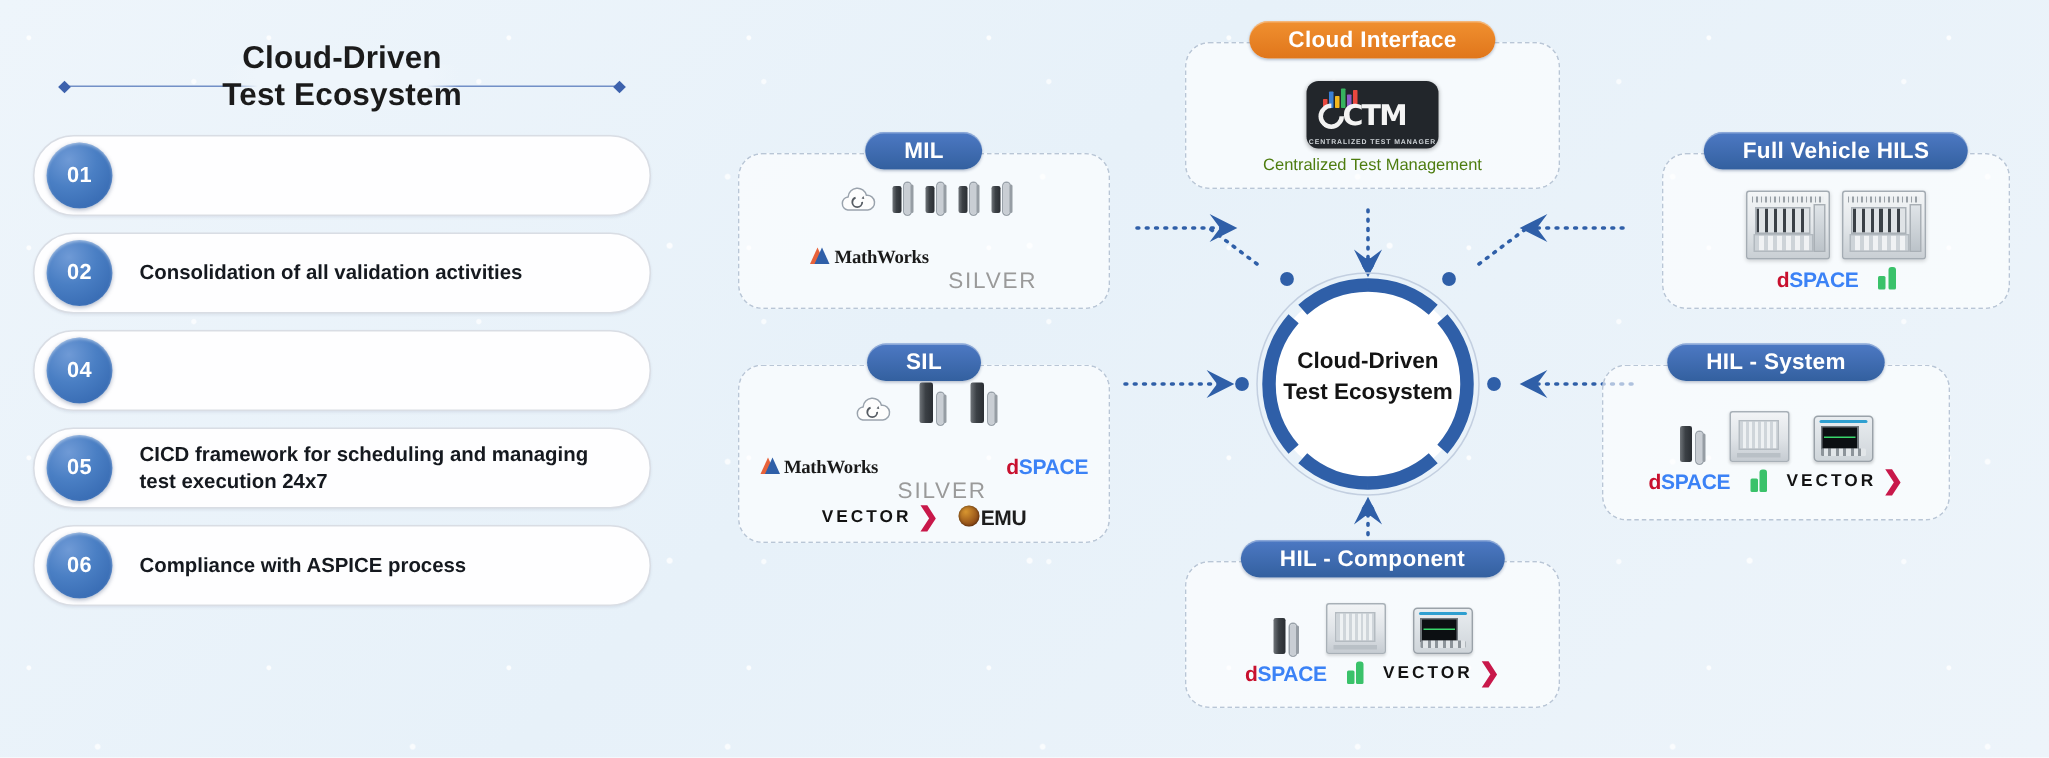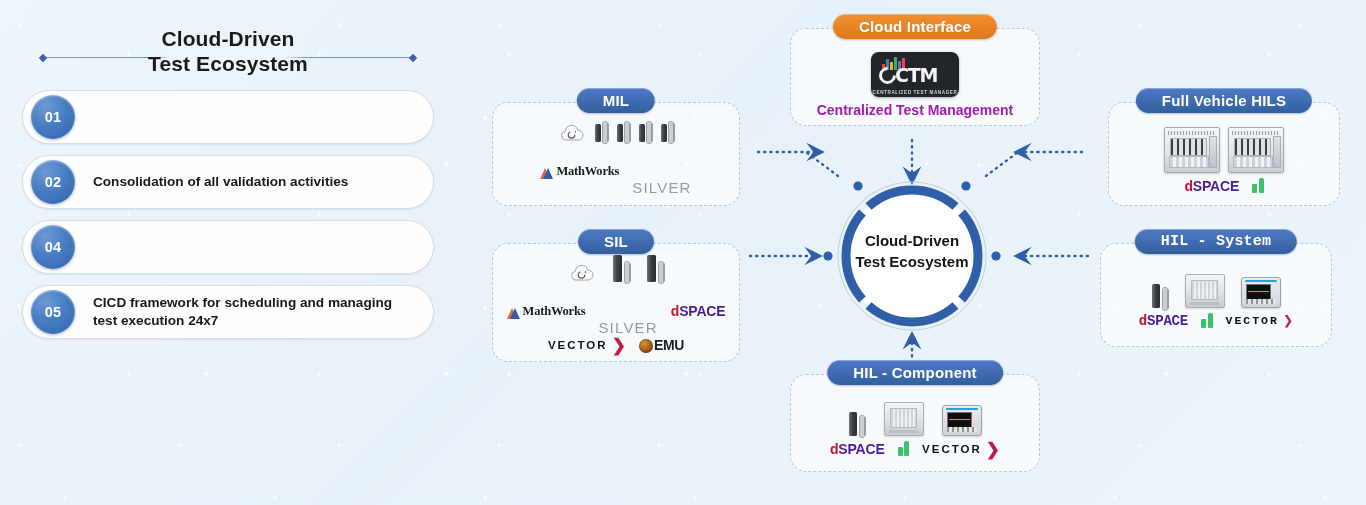--- a/index.html
+++ b/index.html
@@ -63,31 +63,31 @@
     box-shadow:0 1px 2px rgba(25,50,95,.3), inset 0 1px 0 rgba(255,255,255,.35);
   }
   .node.accent .pill{background:linear-gradient(180deg,#f09030 0%,#e0761b 100%);}
   .node .body{position:absolute;left:0;right:0;top:36px;bottom:6px;
     display:flex;flex-direction:column;align-items:center;justify-content:center;}
   .devrow{display:flex;align-items:flex-end;justify-content:center;gap:10px;}
   .logorow{display:flex;align-items:center;justify-content:center;gap:13px;flex-wrap:wrap;margin-top:5px;}
   .logorow.tight{margin-top:1px;}
 
   
-  .lg{display:inline-flex;align-items:flex-end;white-space:nowrap;}
+  .lg{display:inline-flex;align-items:flex-start;white-space:nowrap;}
   .lg-mathworks{font-family:"Liberation Serif",serif;font-size:12.5px;font-weight:bold;color:#1a1a1a;letter-spacing:-.2px;}
   .mw-mark{width:13px;height:12px;margin-right:3px;position:relative;display:inline-block;}
   .mw-mark::before,.mw-mark::after{content:"";position:absolute;bottom:0;
     width:0;height:0;border-style:solid;}
   .mw-mark::before{left:0;border-width:0 5px 11px 5px;border-color:transparent transparent #e8623a transparent;}
   .mw-mark::after{right:0;border-width:0 5px 11px 5px;border-color:transparent transparent #2f5fa8 transparent;}
   .lg-silver{font-size:15px;color:#9a9a9a;letter-spacing:1.2px;font-weight:500;margin-top:32px;}
   .lg-dspace{font-size:14px;font-weight:bold;letter-spacing:-.2px;}
   .lg-dspace .d{color:#c8102e;}
-  .lg-dspace .s{color:#4c1d95;}
+  .lg-dspace .s{color:#3b82f6;}
   .ni-mark{display:inline-flex;align-items:flex-end;gap:1.5px;height:15px;}
   .ni-mark i{display:block;width:5px;background:#3ac26a;border-radius:1px;}
   .ni-mark i:nth-child(1){height:9px;}
   .ni-mark i:nth-child(2){height:15px;border-radius:2px 2px 1px 1px;}
   .lg-vector{font-size:11.5px;font-weight:bold;color:#121212;letter-spacing:2px;}
   .vec-arrow{margin-left:4px;color:#c8184a;font-size:17px;font-weight:bold;line-height:11px;}
   .lg-qemu{font-size:14px;font-weight:bold;color:#1d1d1d;letter-spacing:-.3px;}
   .qemu-mark{width:14px;height:14px;border-radius:50%;margin-right:1px;
     background:radial-gradient(circle at 35% 30%,#d8962f,#8d4a16 70%,#5a2c0c);
     box-shadow:inset 0 0 2px rgba(0,0,0,.5);}
@@ -151,21 +151,21 @@
   .ctm .bars{position:absolute;left:11px;top:5px;display:flex;align-items:flex-end;gap:1.5px;height:13px;}
   .ctm .bars i{width:2.5px;border-radius:.5px;display:block;}
   .ctm .letters{position:absolute;left:8px;top:12px;right:6px;height:22px;
     display:flex;align-items:center;}
   .ctm .c-ring{width:17px;height:17px;border:3.2px solid #f2f2f2;border-radius:50%;
     border-right-color:transparent;transform:rotate(-45deg);box-sizing:border-box;}
   .ctm .tm{font-size:19px;font-weight:bold;color:#f4f4f4;letter-spacing:-1.2px;
     font-family:"DejaVu Sans",sans-serif;margin-left:-1px;line-height:19px;}
   .ctm .cap{position:absolute;left:0;right:0;bottom:2px;text-align:center;
     font-size:4.6px;letter-spacing:.6px;color:#cfd4d8;font-weight:bold;}
-  .ctm-caption{font-size:14px;font-weight:bold;color:#a21caf;margin-top:5px;}
+  .ctm-caption{font-size:11px;font-weight:normal;color:#4d7c0f;margin-top:5px;}
 
   
   #hub{position:absolute;left:828px;top:176px;width:168px;height:160px;}
   #hub svg{position:absolute;left:0;top:0;}
   #hub .hub-label{position:absolute;left:0;right:0;top:54px;text-align:center;
     font-size:15px;font-weight:bold;color:#141414;line-height:21px;}
   #connectors{position:absolute;left:0;top:0;width:1366px;height:505px;pointer-events:none;}
 </style>
 </head>
 <body>
@@ -224,20 +224,24 @@
     <div class="bullet">
       <span class="badge">02</span>
       <span class="btxt">Consolidation of  all validation activities</span>
     </div>
     <div class="bullet">
       <span class="badge">04</span>
     </div>
     <div class="bullet">
       <span class="badge">05</span>
       <span class="btxt">CICD framework for scheduling and managing test execution 24x7</span>
+    </div>
+    <div class="bullet">
+      <span class="badge">06</span>
+      <span class="btxt">Compliance with ASPICE process</span>
     </div>
   </div>
 
   <div class="node accent" style="left:790px;top:14px;width:250px;height:112px;">
     <div class="frame"></div>
     <div class="pill">Cloud Interface</div>
     <div class="body">
       <div class="ctm">
         <div class="bars">
           <i style="height:6px;background:#e8483f"></i>
@@ -359,21 +363,21 @@
             <span class="s">SPACE</span>
         </span>
         <span class="ni-mark">
             <i></i>
             <i></i>
           </span>
       </div>
     </div>
   </div>
 
-  <div class="node" style="left:1100px;top:229px;width:232px;height:118px;font-family:Liberation Mono, monospace;">
+  <div class="node" style="left:1068px;top:229px;width:232px;height:118px;">
     <div class="frame"></div>
     <div class="pill">HIL - System</div>
     <div class="body" style="top:32px;">
       <div class="devrow" style="gap:16px;">
         <span class="pc">
           <span class="tower"></span><span class="mon"><span class="screen"></span><span class="stand"></span><span class="kb"></span></span>
         </span>
         <span class="rack"></span>
         <span class="scope">
           <span class="sc-top"></span>

